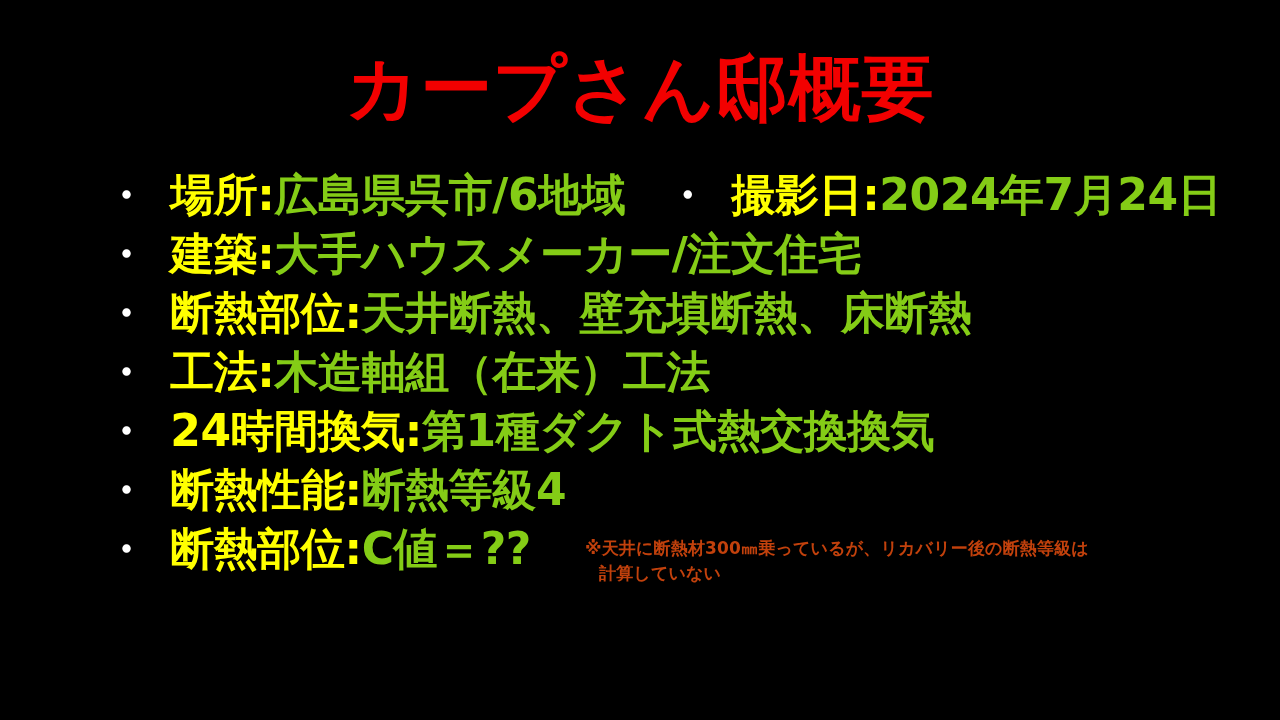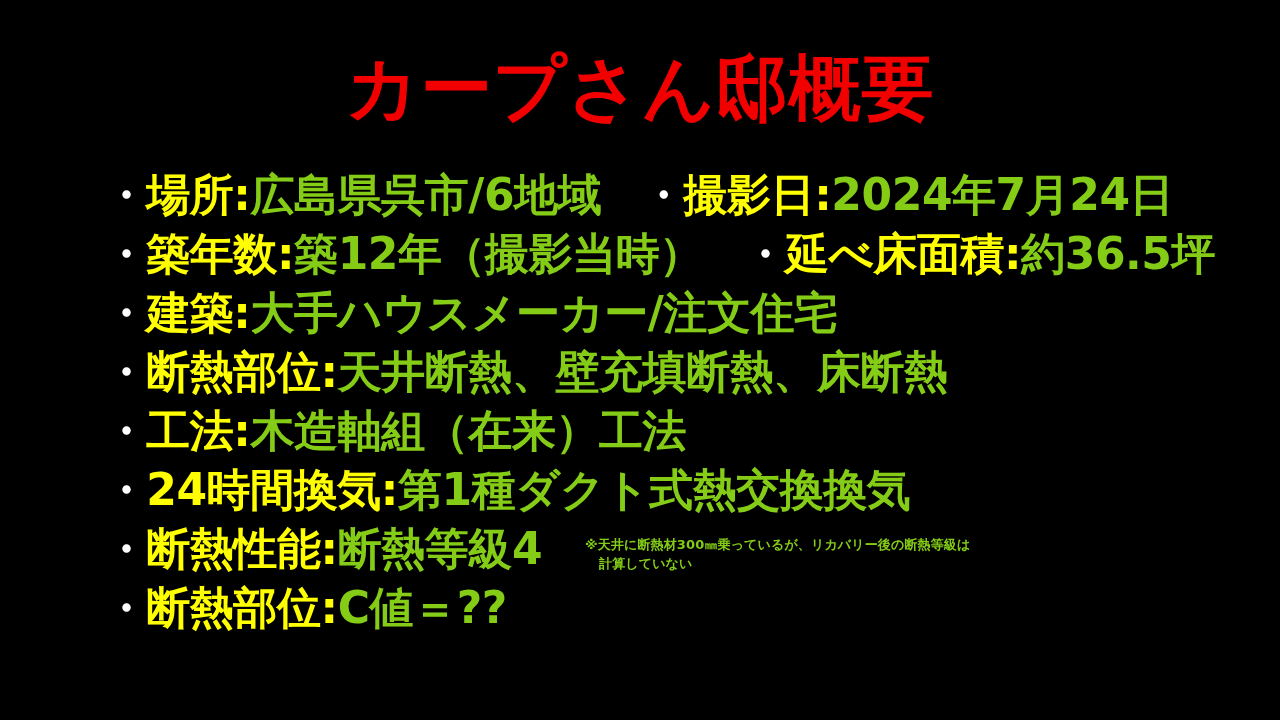--- a/index.html
+++ b/index.html
@@ -64,40 +64,41 @@
     font-size: 44px;
     font-weight: bold;
     letter-spacing: -0.04em;
   }
 
   .label {
     color: #ffff00;
     font-size: 44px;
     font-weight: bold;
     letter-spacing: -0.01em;
+    margin-left: 24px;
   }
 
   .value {
     color: #84cc16;
     font-size: 44px;
     font-weight: bold;
     letter-spacing: -0.01em;
   }
 
   
   .gap-1 { display: inline-block; width: 40px; }
   .gap-2 { display: inline-block; width: 40px; }
 
   
   .note {
     position: absolute;
     left: 585px;
     top: 536px;
-    color: #84cc16;
-    font-size: 13px;
+    color: #c2410c;
+    font-size: 17px;
     font-weight: bold;
     line-height: 1.45;
     letter-spacing: 0.01em;
     white-space: nowrap;
   }
   .note-line-2 { padding-left: 14px; }
 </style>
 </head>
 <body>
 
@@ -108,27 +109,20 @@
   <div class="list">
 
     <div class="row">
       <span class="item">
         <span class="bullet">・</span><span class="label">場所:</span><span class="value">広島県呉市/6地域</span>
       </span><span class="gap-1"></span><span class="item">
         <span class="bullet">・</span><span class="label">撮影日:</span><span class="value">2024年7月24日</span>
       </span>
     </div>
 
-    <div class="row">
-      <span class="item">
-        <span class="bullet">・</span><span class="label">築年数:</span><span class="value">築12年（撮影当時）</span>
-      </span><span class="gap-2"></span><span class="item">
-        <span class="bullet">・</span><span class="label">延べ床面積:</span><span class="value">約36.5坪</span>
-      </span>
-    </div>
 
     <div class="row">
       <span class="item">
         <span class="bullet">・</span><span class="label">建築:</span><span class="value">大手ハウスメーカー/注文住宅</span>
       </span>
     </div>
 
     <div class="row">
       <span class="item">
         <span class="bullet">・</span><span class="label">断熱部位:</span><span class="value">天井断熱、壁充填断熱、床断熱</span>

